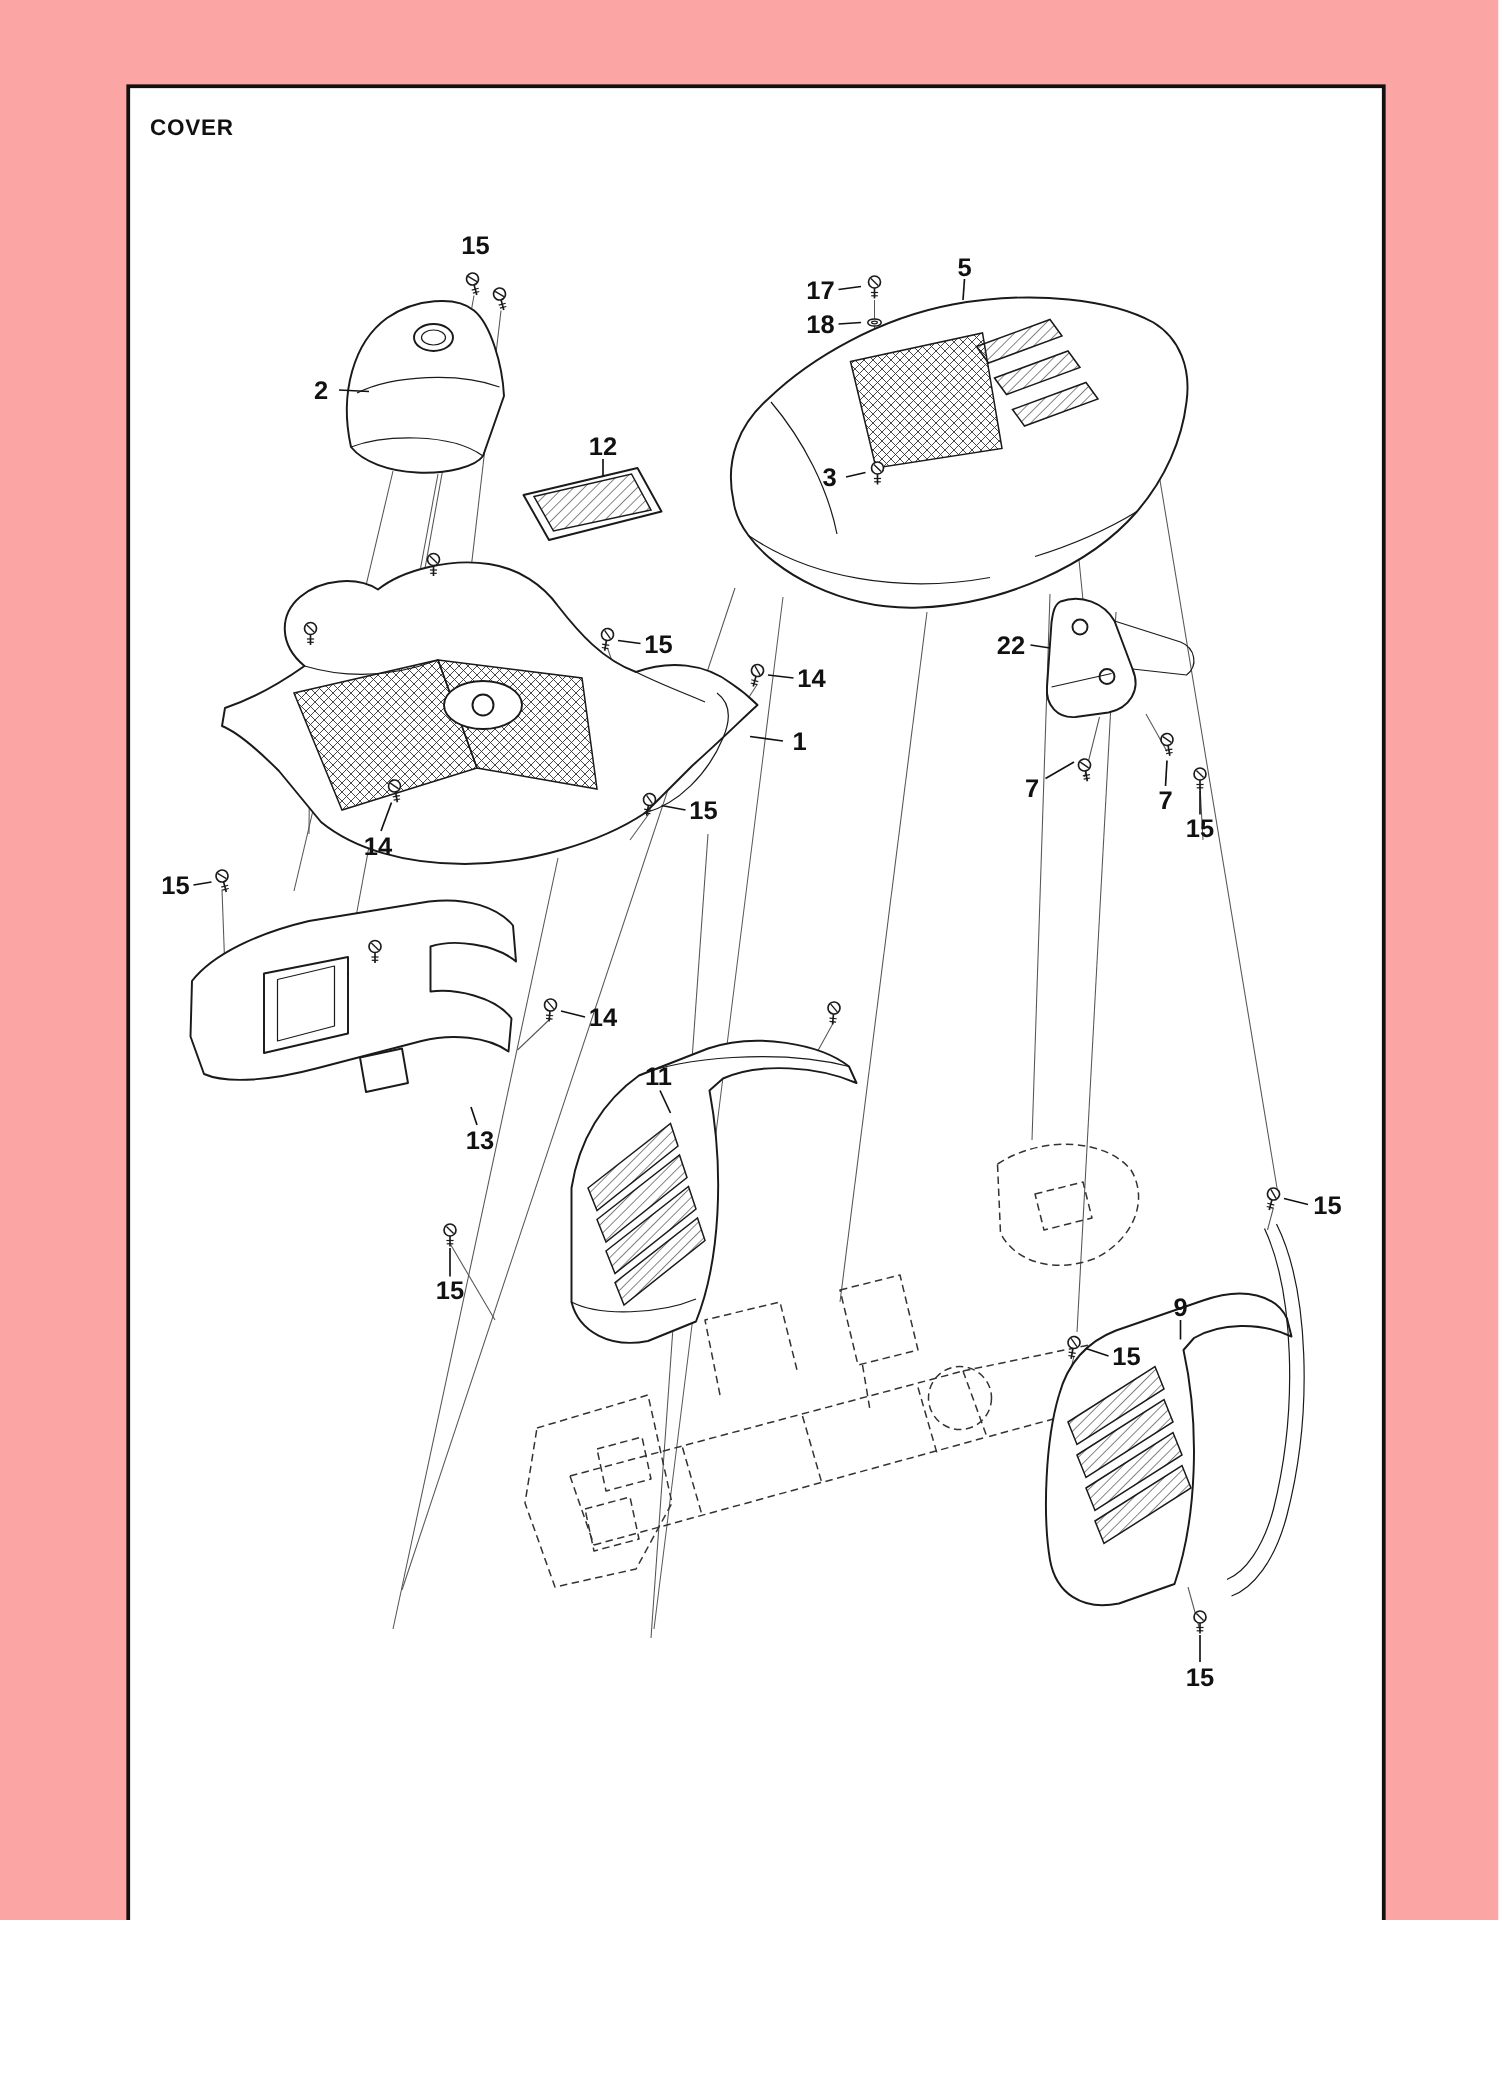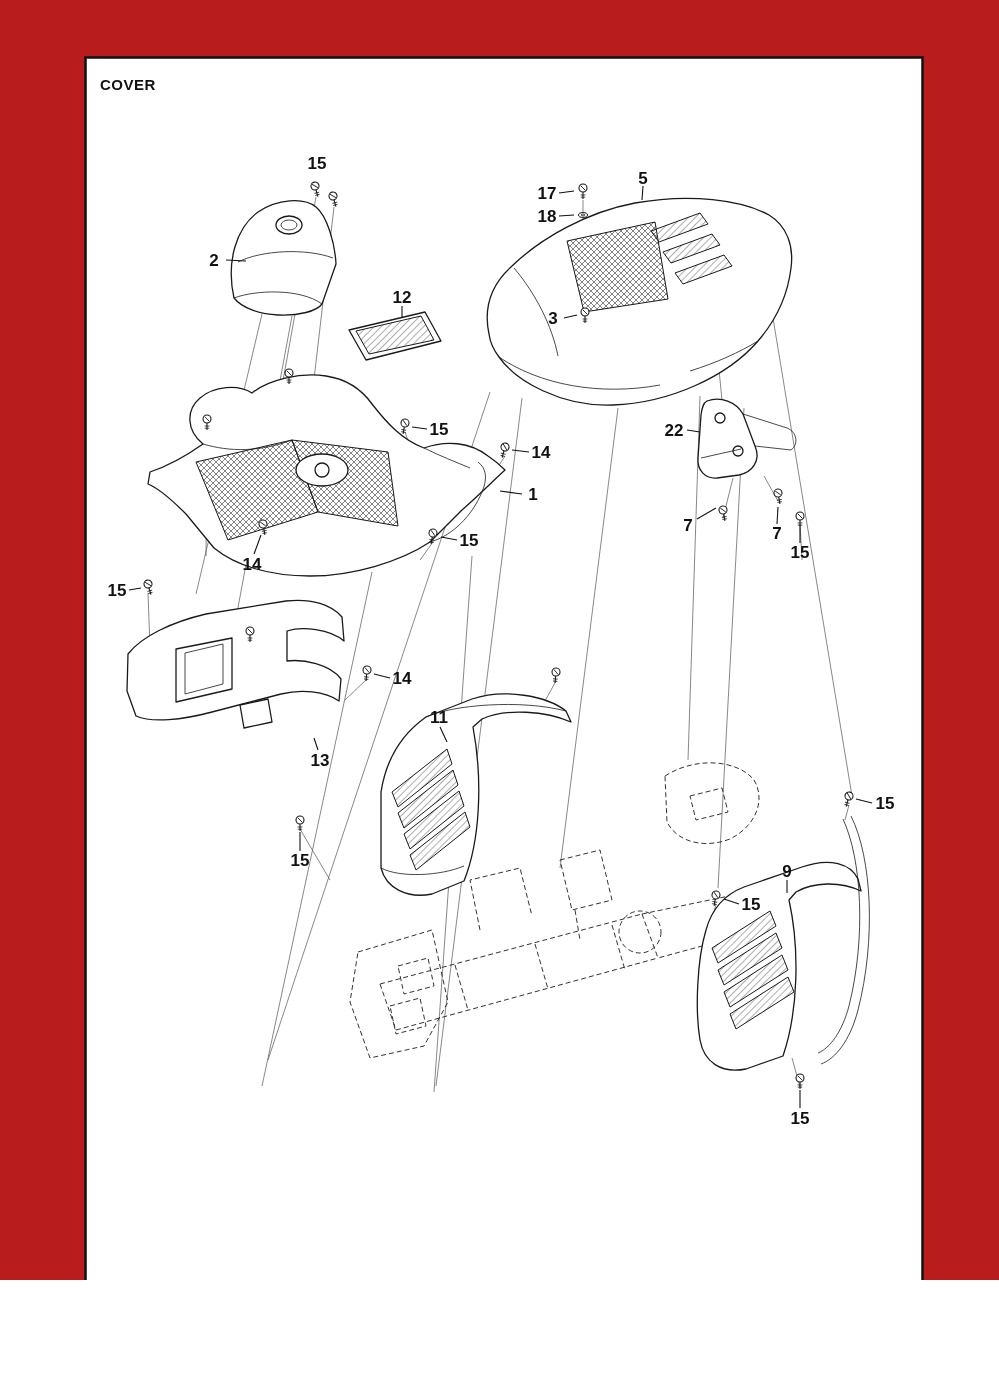--- a/index.html
+++ b/index.html
@@ -1,16 +1,16 @@
 <!DOCTYPE html>
 <html><head>
 <meta charset="utf-8">
 <style>
   html,body{margin:0;padding:0;background:#ffffff;}
-  .page{position:relative;width:999px;height:1280px;background:#b91c1c;overflow:hidden;
+  .page{position:relative;width:999px;height:1280px;background:#fca5a5;overflow:hidden;
         font-family:"Liberation Sans",sans-serif;}
   svg{display:block;}
   .outline{fill:none;stroke:#1a1a1a;stroke-width:1.3;stroke-linejoin:round;stroke-linecap:round;}
   .filled{fill:#ffffff;stroke:#1a1a1a;stroke-width:1.3;stroke-linejoin:round;}
   .thin{fill:none;stroke:#1a1a1a;stroke-width:0.8;stroke-linejoin:round;}
   .proj{stroke:#555;stroke-width:0.7;}
   .dashed{fill:none;stroke:#333;stroke-width:1;stroke-dasharray:5 3;stroke-linejoin:round;}
   .leader{stroke:#111;stroke-width:1.1;}
   .hatchfill{fill:url(#hatch);stroke:#1a1a1a;stroke-width:1;}
   .crossfill{fill:url(#crosshatch);stroke:#1a1a1a;stroke-width:1;}

